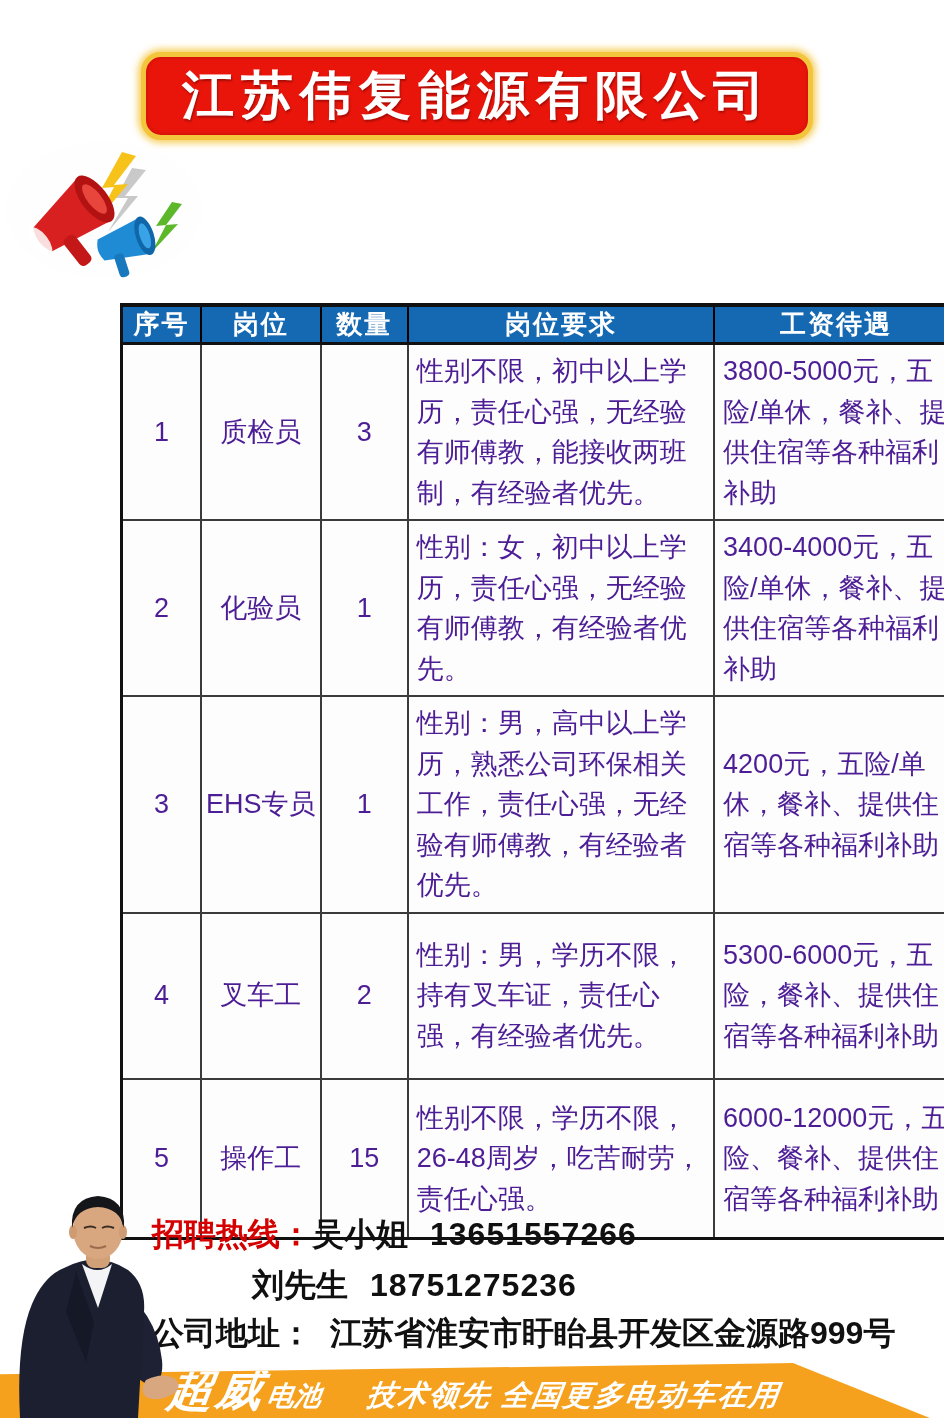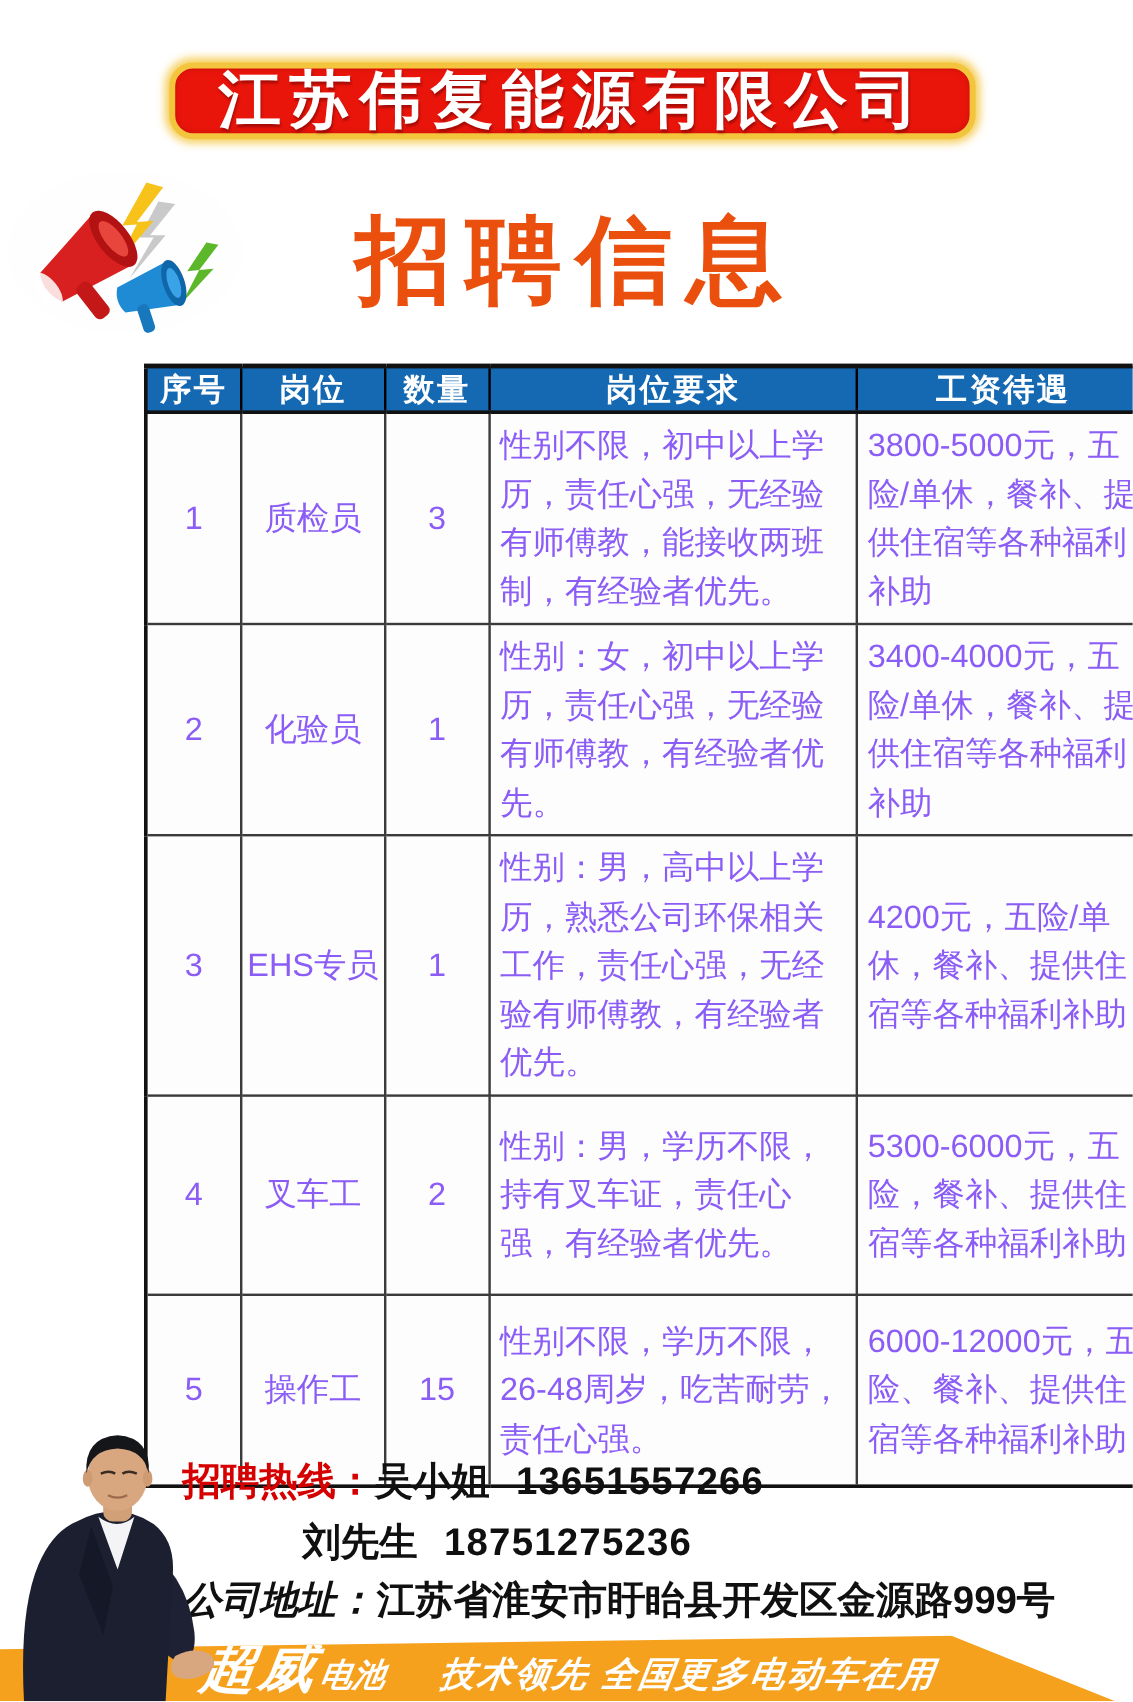--- a/index.html
+++ b/index.html
@@ -10,21 +10,21 @@
     position:relative;
     width:944px; height:1418px;
     margin:0 auto;
     background:#ffffff;
     overflow:hidden;
   }
 
   
   .company-banner {
     position:absolute; left:141px; top:52px;
-    width:672px; height:64px;
+    width:672px; height:88px;
     background:#e9150b;
     border:5px solid #f3c53d;
     border-radius:20px;
     box-shadow:0 0 7px 3px rgba(243,197,61,.85), inset 0 0 4px rgba(120,0,0,.35);
     display:flex; align-items:center; justify-content:center;
   }
   .company-banner .company-name {
     color:#ffffff;
     font-size:52px; font-weight:800;
     letter-spacing:7px;
@@ -72,21 +72,21 @@
     border-top:4px solid #111;
     border-bottom:3px solid #111;
     border-left:2px solid #000000;
     letter-spacing:2px;
   }
   .jobs-table th:first-child { border-left:3px solid #111; }
   .jobs-table th:last-child  { border-right:3px solid #111; }
 
   .jobs-table td {
     border:2px solid #3b3b3b;
-    color:#8b5cf6;
+    color:#4c1d95;
     font-size:27px;
     line-height:1.5;
     vertical-align:middle;
     background:#fdfdfd;
   }
   .jobs-table tr td:first-child { border-left:3px solid #111; }
   .jobs-table tr td:last-child  { border-right:3px solid #111; }
   .jobs-table tr:last-child td  { border-bottom:3px solid #111; }
 
   .cell-center { text-align:center; }
@@ -104,21 +104,21 @@
     width:740px;
     font-weight:700;
     color:#101010;
     font-size:32px;
     line-height:40px;
   }
   .contact .line { margin-bottom:8px; white-space:nowrap; }
   .hotline-label { color:#d50000;font-family:Liberation Mono, monospace; }
   .contact .phone { margin-left:22px; letter-spacing:1px;text-align:right; }
   .contact .line2 { padding-left:100px; }
-  .contact .addr-label { margin-right:2px;font-style:italic; }
+  .contact .addr-label { margin-right:18px; }
 
   
   .brand-band {
     position:absolute; left:0; top:1362px;
     width:944px; height:56px;
     background:#f6a11d;
     clip-path:polygon(0 22%, 84% 2%, 98.5% 100%, 0 100%);
     display:flex; align-items:center;
     padding-left:168px;
     color:#ffffff;
@@ -168,21 +168,20 @@
 
       <g transform="rotate(-18 125 102)">
         <path d="M96 90 L142 82 L142 120 L96 112 Q90 101 96 90 Z" fill="#1f8bd4"></path>
         <ellipse cx="142" cy="101" rx="9" ry="20" fill="#0f66a8"></ellipse>
         <ellipse cx="142" cy="101" rx="5" ry="13" fill="#3aa3e8"></ellipse>
         <rect x="106" y="110" width="10" height="24" rx="4" fill="#1878bd"></rect>
       </g>
     </svg>
   </div>
 
-  <div class="page-title">招聘信息</div>
 
   <table class="jobs-table">
     <colgroup>
       <col class="c-no">
         <col class="c-pos">
         <col class="c-cnt">
         <col class="c-req">
         <col class="c-sal">
     </colgroup>
     <thead>

